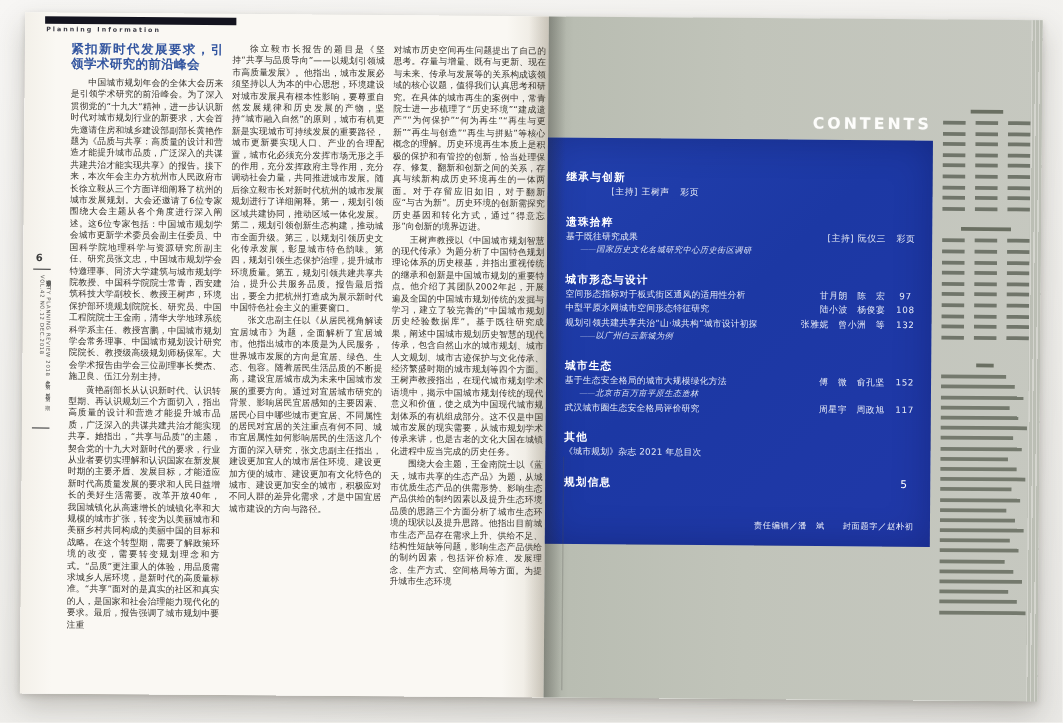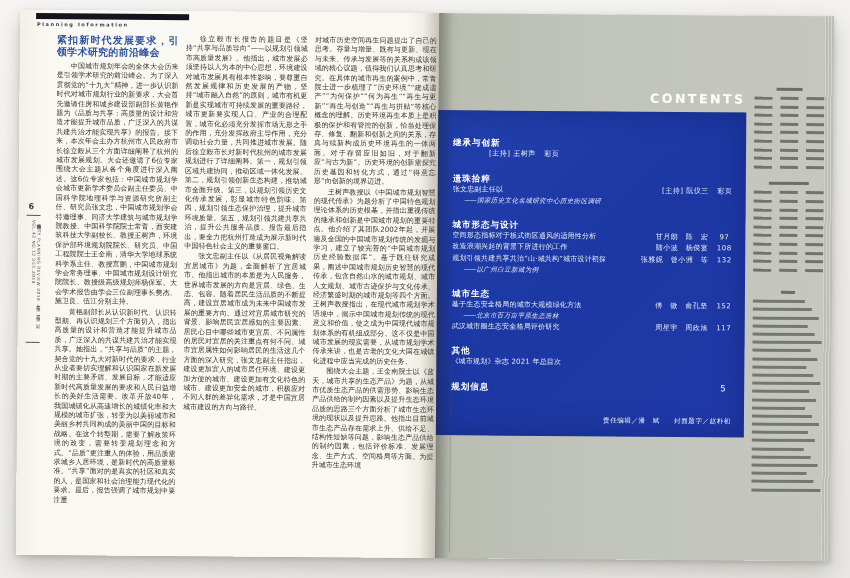--- a/index.html
+++ b/index.html
@@ -134,39 +134,39 @@
               <div class="toc-row">
                 <span class="toc-right">
                   <span class="toc-authors">[主持] 王树声</span>
                   <span class="toc-page">彩页</span>
                 </span>
               </div>
             </div>
             <div class="toc-section">
               <div class="toc-head">遗珠拾粹</div>
               <div class="toc-row">
-                <span class="toc-title">张文忠副主任以</span>
+                <span class="toc-title">基于既往研究成果</span>
                 <span class="toc-right">
                   <span class="toc-authors">[主持] 阮仪三</span>
                   <span class="toc-page">彩页</span>
                 </span>
               </div>
               <div class="toc-note">——国家历史文化名城研究中心历史街区调研</div>
             </div>
             <div class="toc-section">
               <div class="toc-head">城市形态与设计</div>
               <div class="toc-row">
                 <span class="toc-title">空间形态指标对于板式街区通风的适用性分析</span>
                 <span class="toc-right">
                   <span class="toc-authors">甘月朗　陈　宏</span>
                   <span class="toc-page">97</span>
                 </span>
               </div>
               <div class="toc-row">
-                <span class="toc-title">改造浪潮兴起的背景下所进行的工作</span>
+                <span class="toc-title">中型平原水网城市空间形态特征研究</span>
                 <span class="toc-right">
                   <span class="toc-authors">陆小波　杨俊宴</span>
                   <span class="toc-page">108</span>
                 </span>
               </div>
               <div class="toc-row">
                 <span class="toc-title">规划引领共建共享共治“山·城共构”城市设计初探</span>
                 <span class="toc-right">
                   <span class="toc-authors">张雅妮　曾小洲　等</span>
                   <span class="toc-page">132</span>

